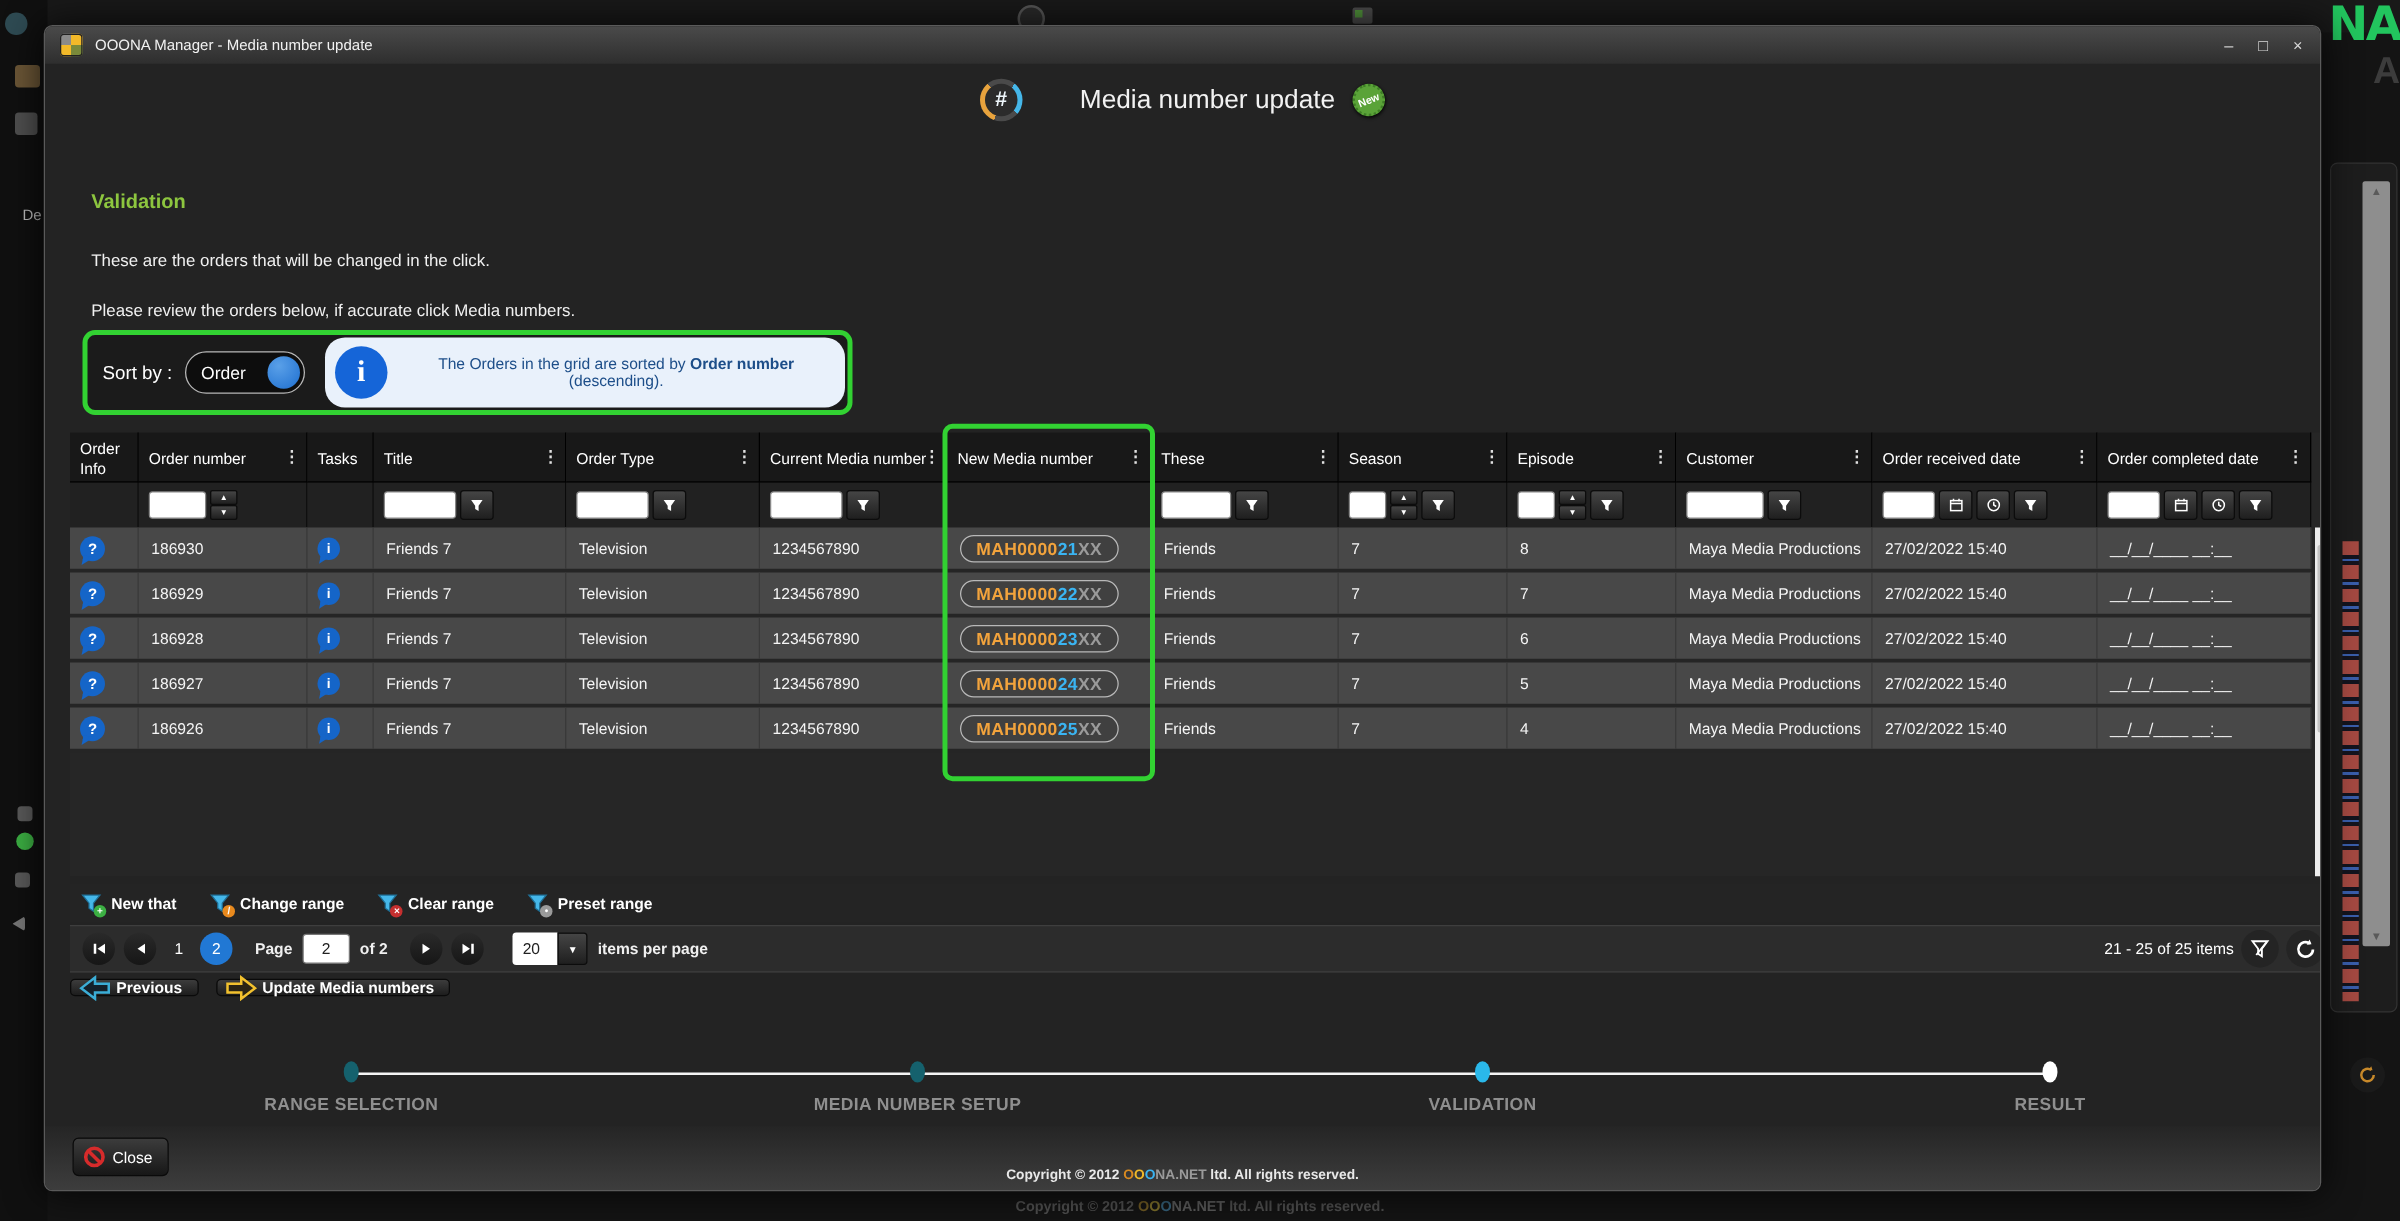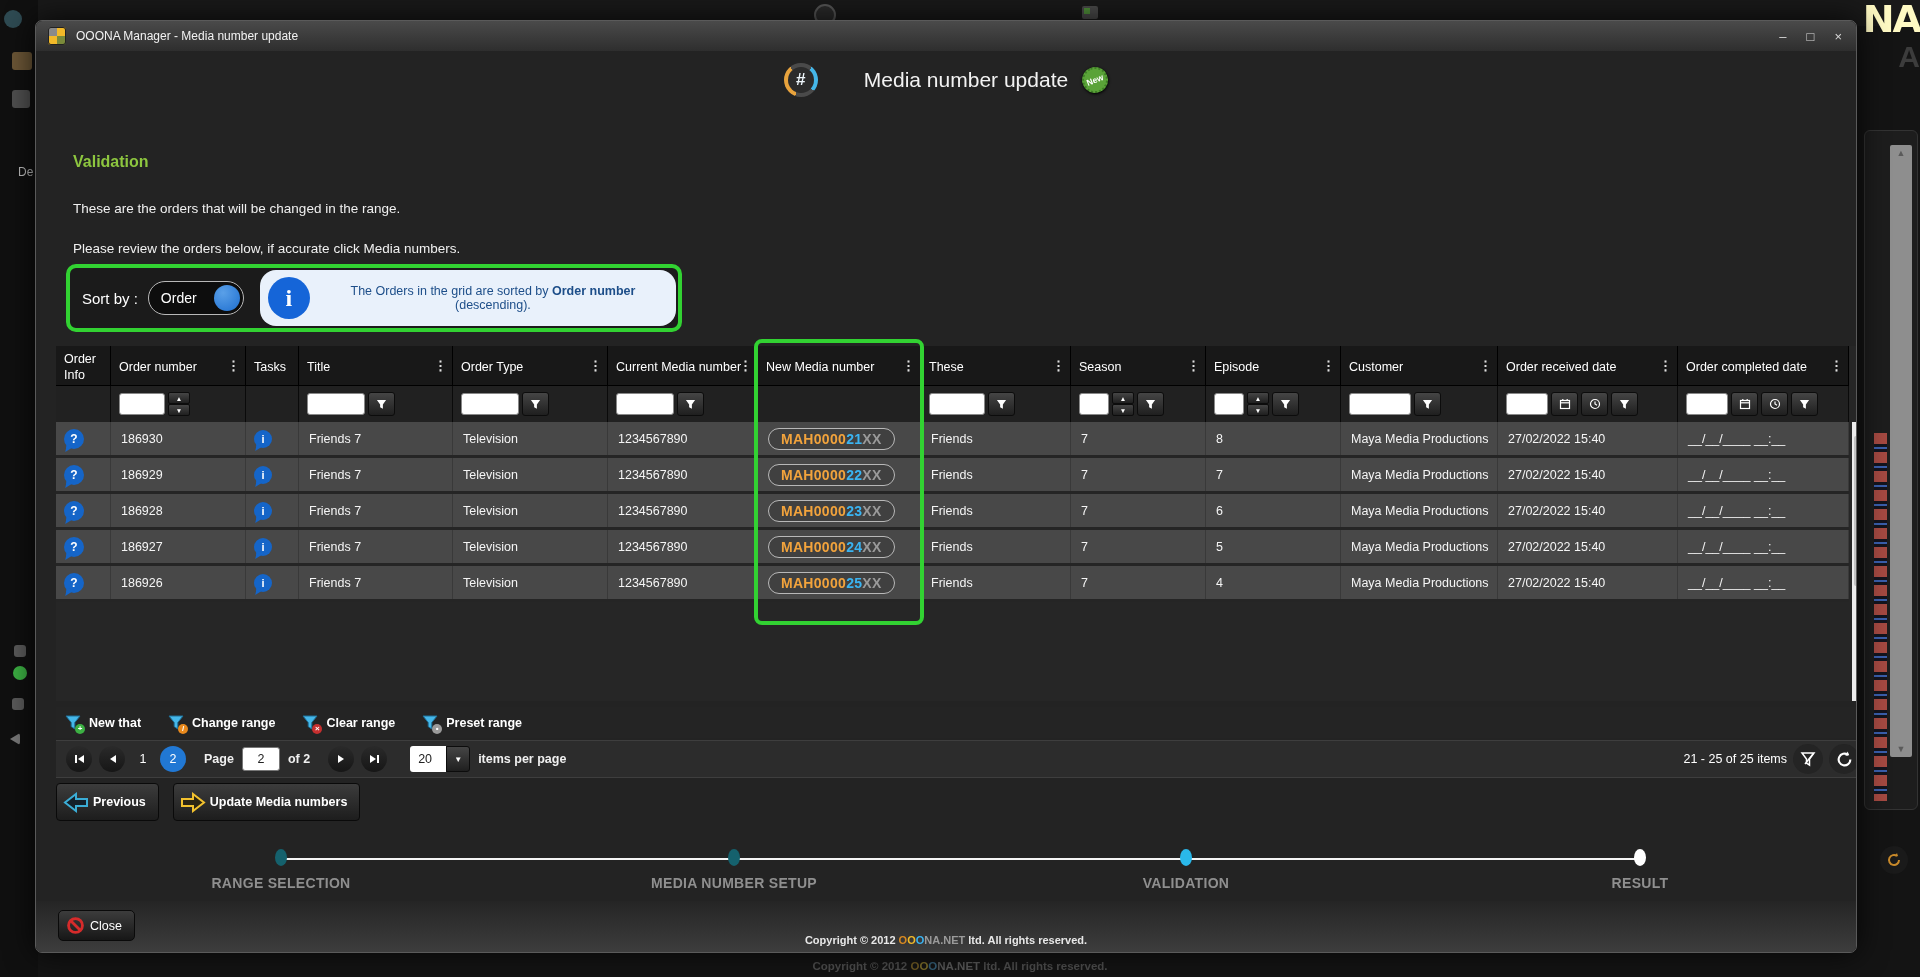--- a/index.html
+++ b/index.html
@@ -9,21 +9,21 @@
 
   
   .bg-topnav { position:absolute; top:0; left:0; right:0; height:26px; background:#191919; }
   .bg-nav-circle { position:absolute; left:814px; top:4px; width:22px; height:22px; border-radius:50%; border:2px solid #555; background:#2a2a2a; }
   .bg-nav-item { position:absolute; top:19px; color:#c4b5fd; font-size:17px; font-weight:normal; }
   .bg-nav-icon { position:absolute; left:1082px; top:6px; width:16px; height:13px; background:#4a4a4a; border-radius:2px; }
   .bg-nav-icon:after { content:""; position:absolute; left:2px; top:2px; width:6px; height:6px; background:#4f8f3a; }
   .bg-left { position:absolute; left:0; top:0; width:38px; height:977px; background:#101010; }
   .bg-left .frag { position:absolute; background:#4a4a4a; border-radius:3px; }
   .bg-side-label { position:absolute; left:18px; top:165px; color:#bdbdbd; font-size:12px; }
-  .bg-na { position:absolute; right:0px; top:0px; color:#fef9c3; font-size:38px; font-weight:bold; letter-spacing:-2px; line-height:1; font-family:"DejaVu Sans", sans-serif; }
+  .bg-na { position:absolute; right:0px; top:0px; color:#22c55e; font-size:38px; font-weight:bold; letter-spacing:-2px; line-height:1; font-family:"DejaVu Sans", sans-serif; }
   .bg-na2 { position:absolute; right:0px; top:40px; color:#3c3c3c; font-size:30px; font-weight:bold; }
   .bg-panel { position:absolute; right:2px; top:130px; width:54px; height:680px; background:#1d1d1d; border:1px solid #333; border-radius:6px; }
   .bg-scroll { position:absolute; right:8px; top:145px; width:22px; height:612px; background:#8e8e8e; border-radius:2px; }
   .bg-scroll span { position:absolute; left:0; width:100%; text-align:center; color:#5a5a5a; font-size:9px; }
   .bg-scroll .up { top:3px; } .bg-scroll .dn { bottom:3px; }
   .bg-list { position:absolute; right:33px; top:433px; width:13px; height:368px;
     background:repeating-linear-gradient(180deg,#a64a42 0 11px,#14141e 11px 14px,#3a5fad 14px 16px,#14141e 16px 19px); }
   .bg-refresh { position:absolute; right:12px; top:846px; width:28px; height:28px; border-radius:50%; background:#1a1a1a; display:flex; align-items:center; justify-content:center; }
   .bg-copy { position:absolute; left:0; right:0; top:960px; text-align:center; font-size:11.5px; font-weight:bold; color:#565656; opacity:.9; }
   .bg-copy .b1{color:#7a6326;} .bg-copy .b2{color:#8a7a2e;} .bg-copy .b3{color:#3a6a86;} .bg-copy .b4{color:#636363;}
@@ -112,21 +112,21 @@
   .pg-input { width:38px; height:24px; background:#fff; border:1px solid #777; border-radius:3px; text-align:center; font-size:12.5px; color:#222; }
   .split-select { display:flex; margin-left:16px; }
   .split-select .val { width:36px; height:26px; background:#fff; border-radius:3px 0 0 3px; color:#222; display:flex; align-items:center; padding-left:8px; }
   .split-select .dd { width:24px; height:26px; background:linear-gradient(#454545,#1f1f1f); border:1px solid #0c0c0c; border-radius:0 3px 3px 0;
     color:#fff; font-size:8px; display:flex; align-items:center; justify-content:center; }
   .pg-right { margin-left:auto; display:flex; align-items:center; gap:6px; }
   .pg-ico { width:30px; height:30px; border-radius:50%; background:#242424; display:flex; align-items:center; justify-content:center; }
 
   
   .action-row { position:absolute; left:20px; top:762px; display:flex; gap:14px; }
-  .act-btn { height:38px; background:linear-gradient(#3c3c3c,#1d1d1d); border:1px solid #0a0a0a; border-radius:4px;
+  .act-btn { height:14px; background:linear-gradient(#3c3c3c,#1d1d1d); border:1px solid #0a0a0a; border-radius:4px;
     display:flex; align-items:center; gap:4px; padding:0 12px 0 6px; font-size:12.5px; font-weight:bold; color:#fff; }
 
   
   .wline { position:absolute; left:245px; top:837px; width:1360px; height:2px; background:#f5f5f5; }
   .wstep { position:absolute; top:828px; width:0; }
   .wdot { position:absolute; left:-6px; top:0; width:12px; height:17px; border-radius:50%; }
   .wdot.done { background:#15616d; } .wdot.current { background:#2ab8ea; } .wdot.todo { background:#fff; }
   .wlabel { position:absolute; left:0; top:26px; transform:translateX(-50%); white-space:nowrap; color:#8f8f8f; font-size:14px; font-weight:bold; letter-spacing:.3px; }
 
   
@@ -187,21 +187,21 @@
 
   <div class="dlg-header">
     <div class="hash-ico">
         <b>#</b>
       </div>
     <div class="dlg-title">Media number update</div>
     <div class="new-badge">New</div>
   </div>
 
   <div class="v-head">Validation</div>
-  <div class="v-line" style="top:180px;">These are the orders that will be changed in the range.</div>
+  <div class="v-line" style="top:180px;">These are the orders that will be changed in the click.</div>
   <div class="v-line" style="top:220px;">Please review the orders below, if accurate click Media numbers.</div>
 
   <div class="sort-panel">
     <div class="sort-label">Sort by :</div>
     <div class="toggle">
       <span class="t-label">Order</span>
       <span class="knob"></span>
     </div>
     <div class="info-box">
       <div class="info-ico">i</div>

